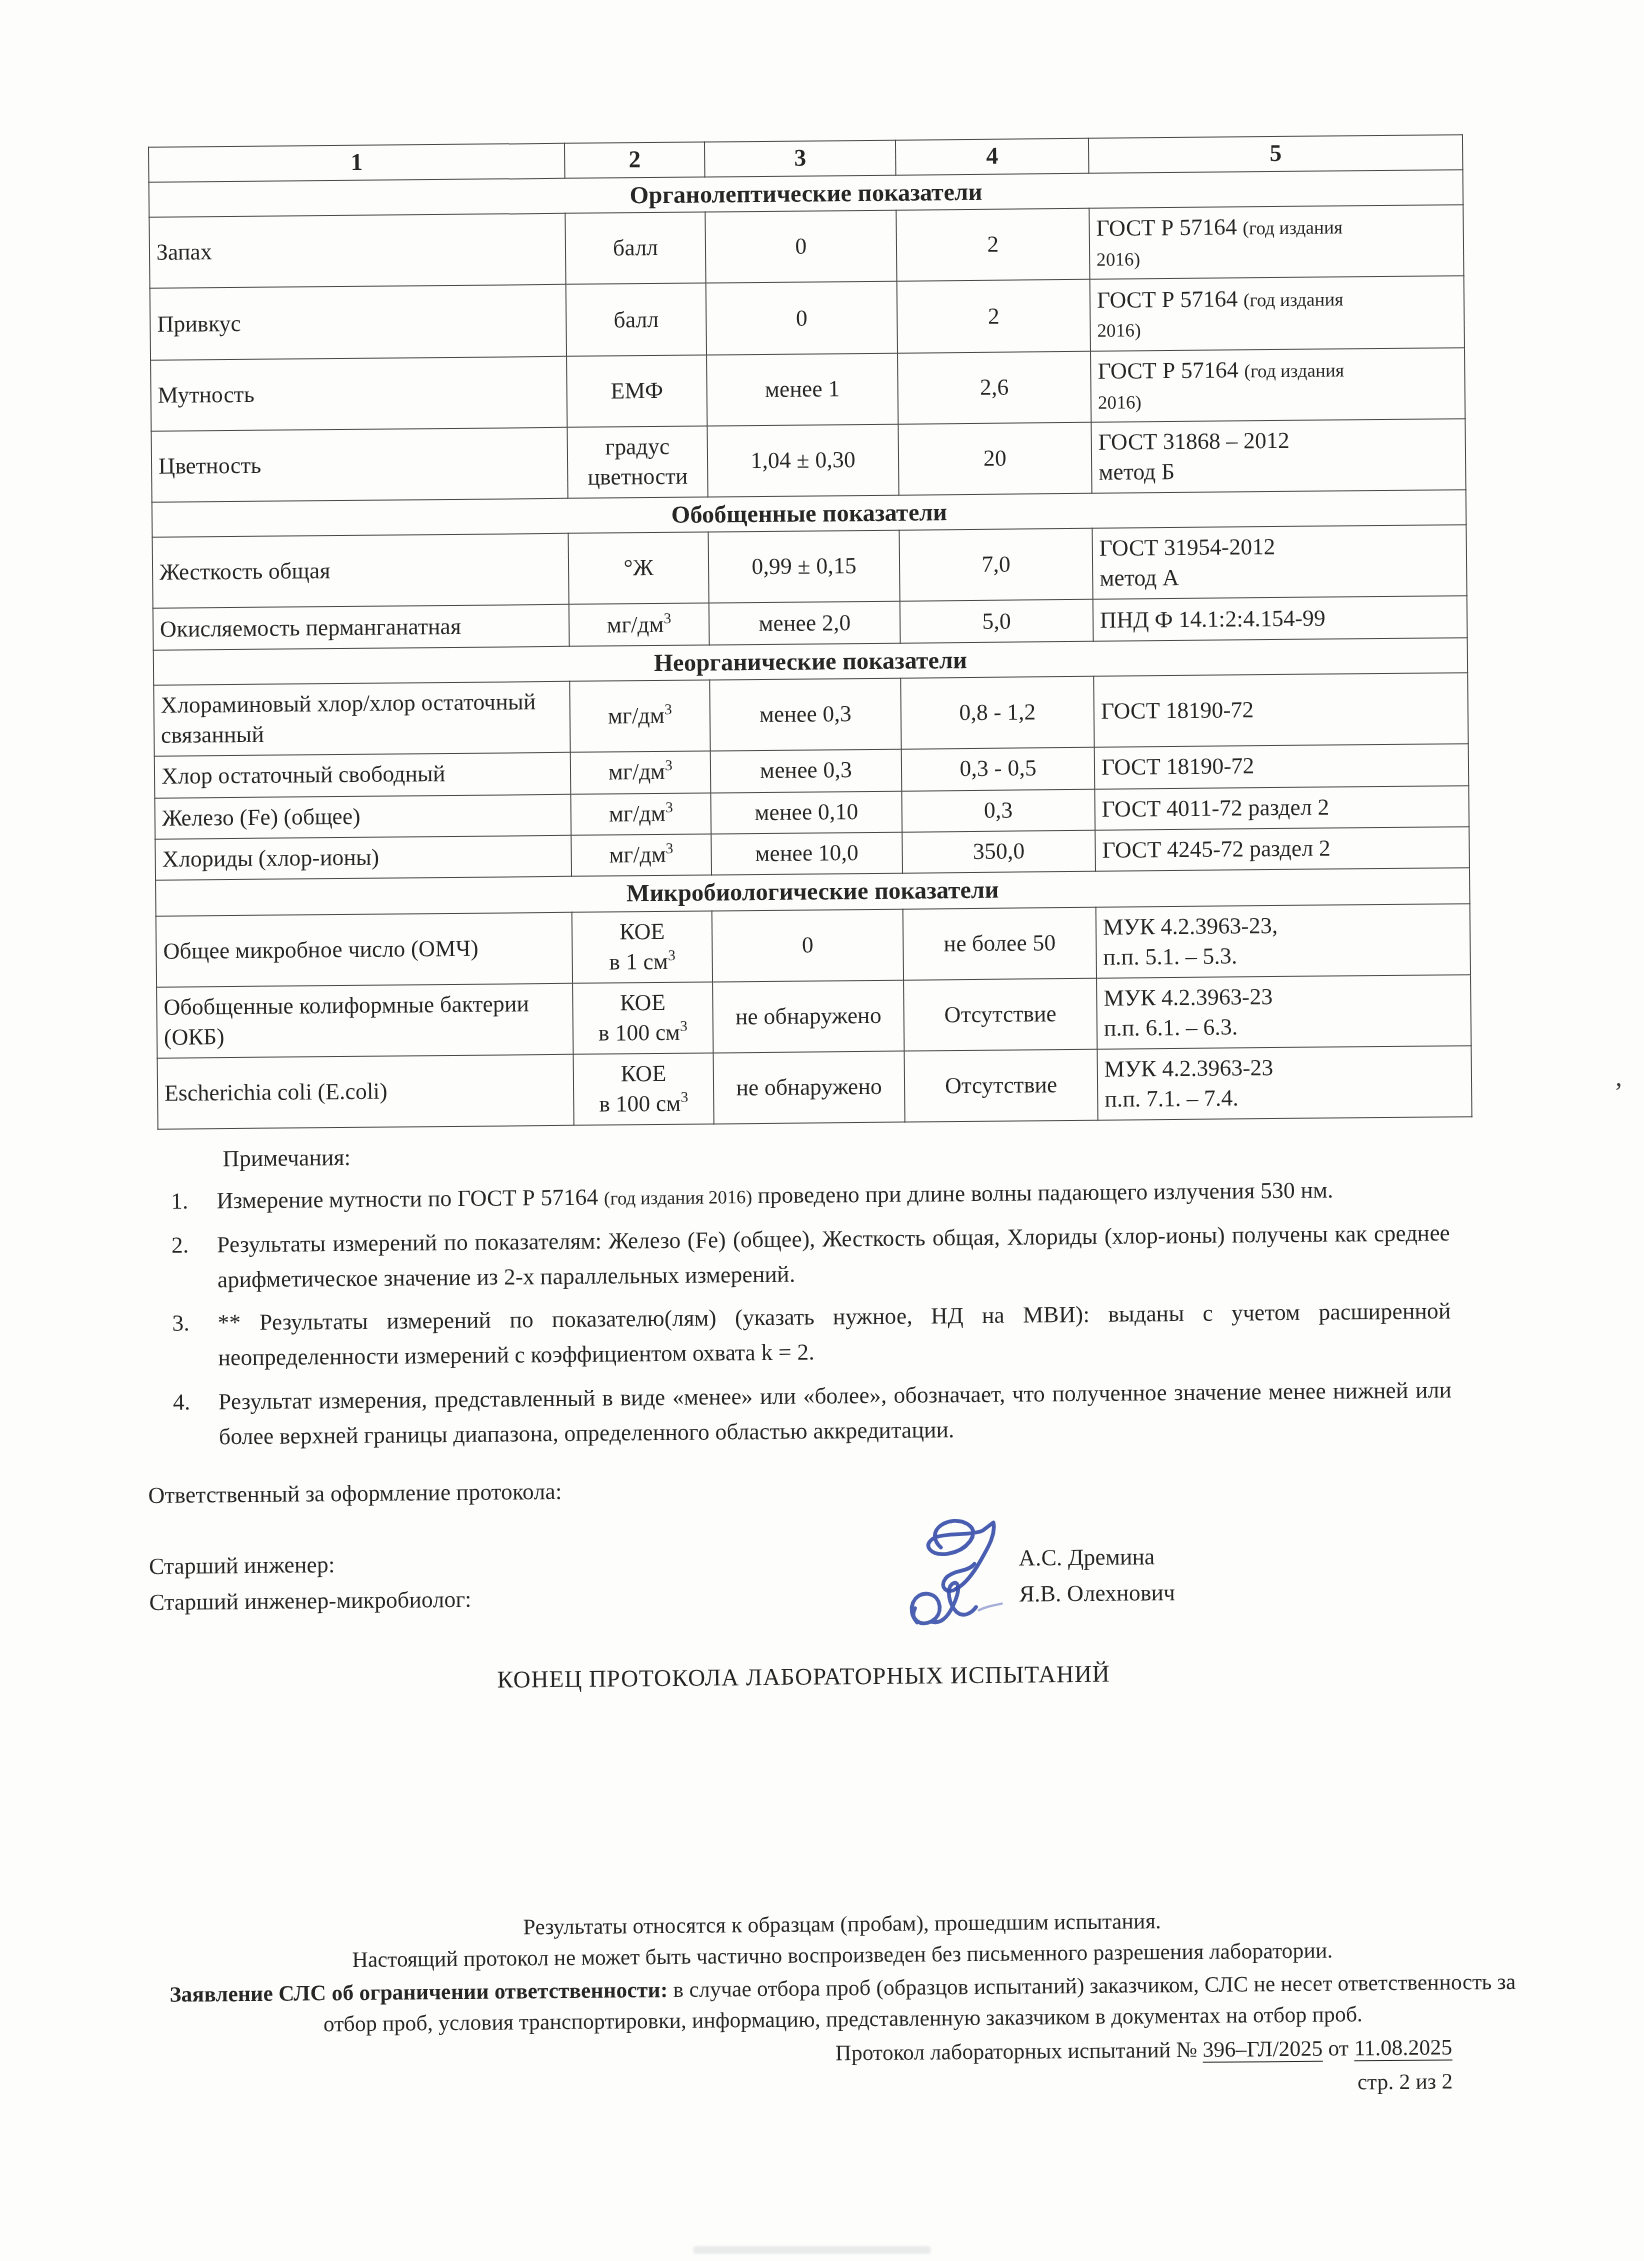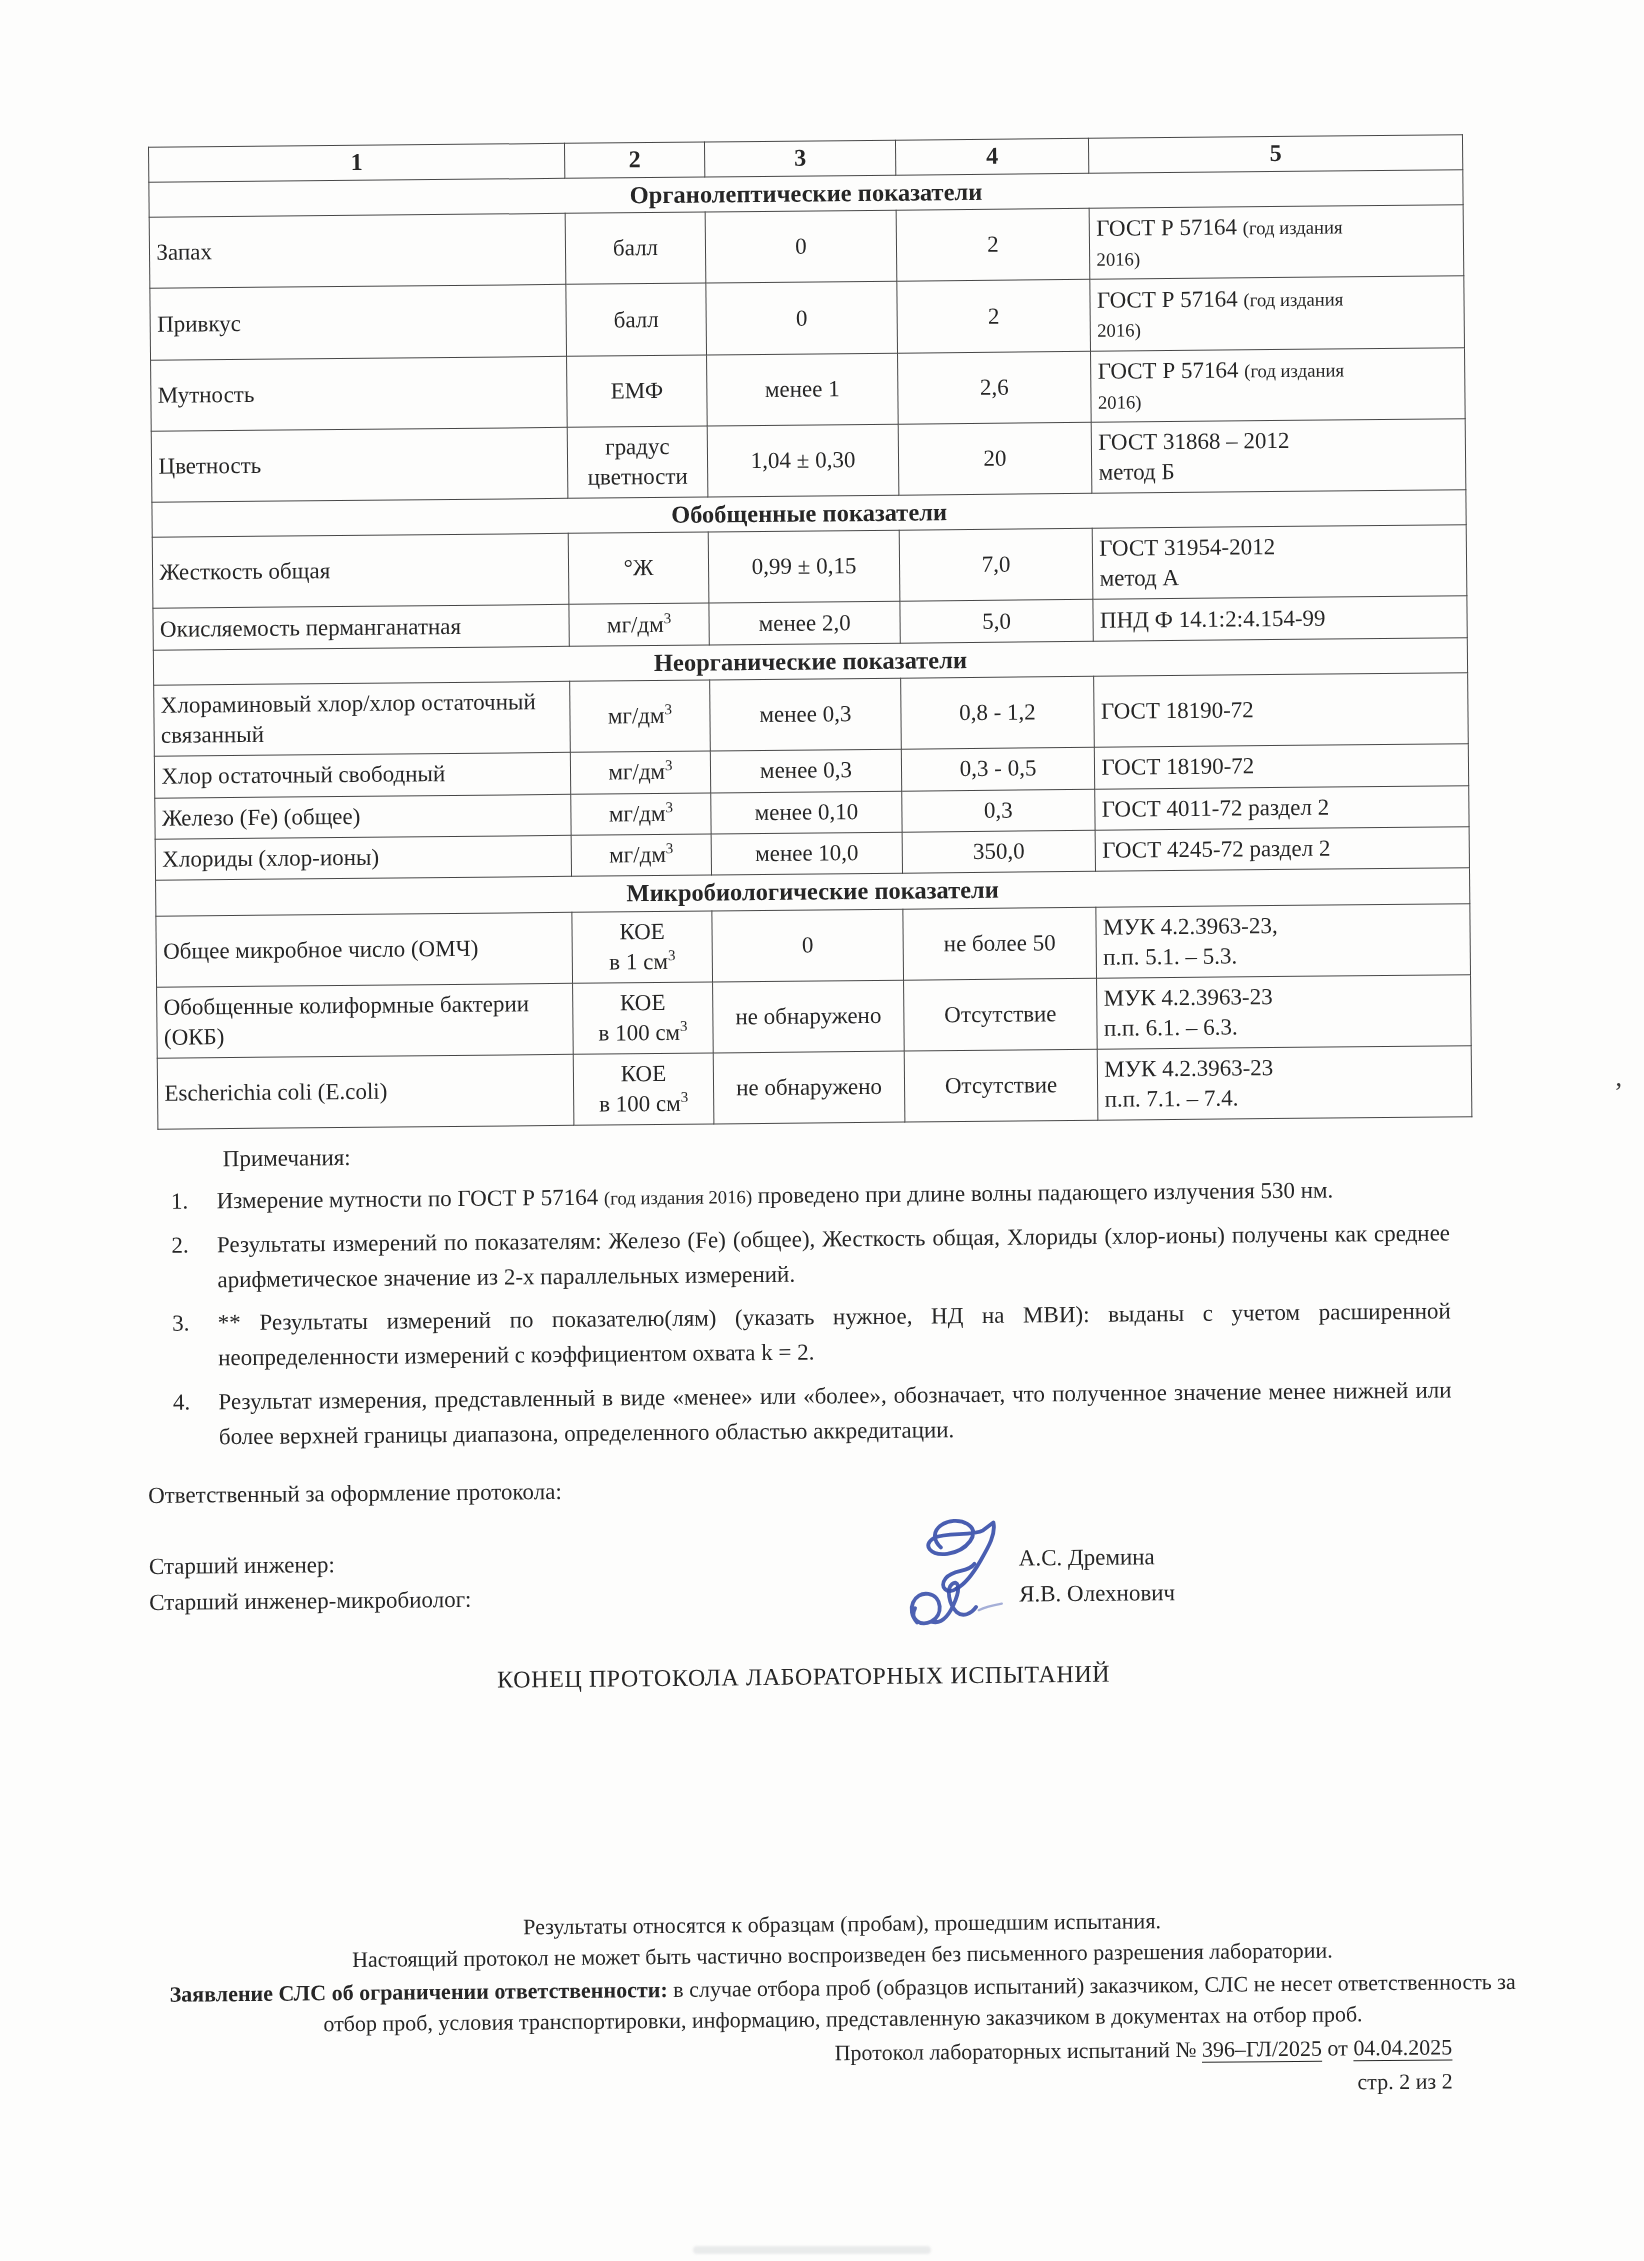--- a/index.html
+++ b/index.html
@@ -275,21 +275,21 @@
           <span class="signer-name">Я.В. Олехнович</span>
         </div>
       </div>
 
     <div class="end-line">КОНЕЦ ПРОТОКОЛА ЛАБОРАТОРНЫХ ИСПЫТАНИЙ</div>
 
     <div class="footer">
       <div class="cline">Результаты относятся к образцам (пробам), прошедшим испытания.</div>
       <div class="cline">Настоящий протокол не может быть частично воспроизведен без письменного разрешения лаборатории.</div>
       <div class="disclaimer"><b>Заявление СЛС об ограничении ответственности:</b><span> в случае отбора проб (образцов испытаний) заказчиком, СЛС не несет ответственность за отбор проб, условия транспортировки, информацию, представленную заказчиком в документах на отбор проб.</span></div>
-      <div class="right-line"><span>Протокол лабораторных испытаний № </span><span class="und">396–ГЛ/2025</span><span> от </span><span class="und">04.04.2025</span></div>
+      <div class="right-line"><span>Протокол лабораторных испытаний № </span><span class="und">396–ГЛ/2025</span><span> от </span><span class="und">11.08.2025</span></div>
       <div class="right-line">стр. 2 из 2</div>
     </div>
 
   </div>
 
   <span class="artifact-mark">’</span>
   <div class="bottom-smudge"></div>
 </div>
 
 

